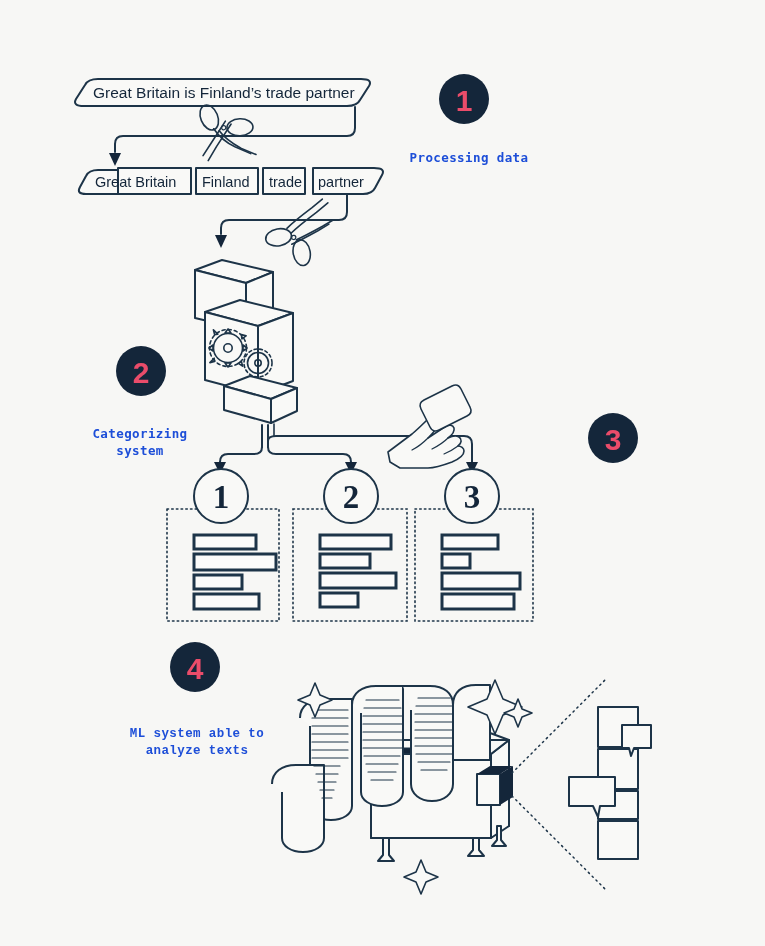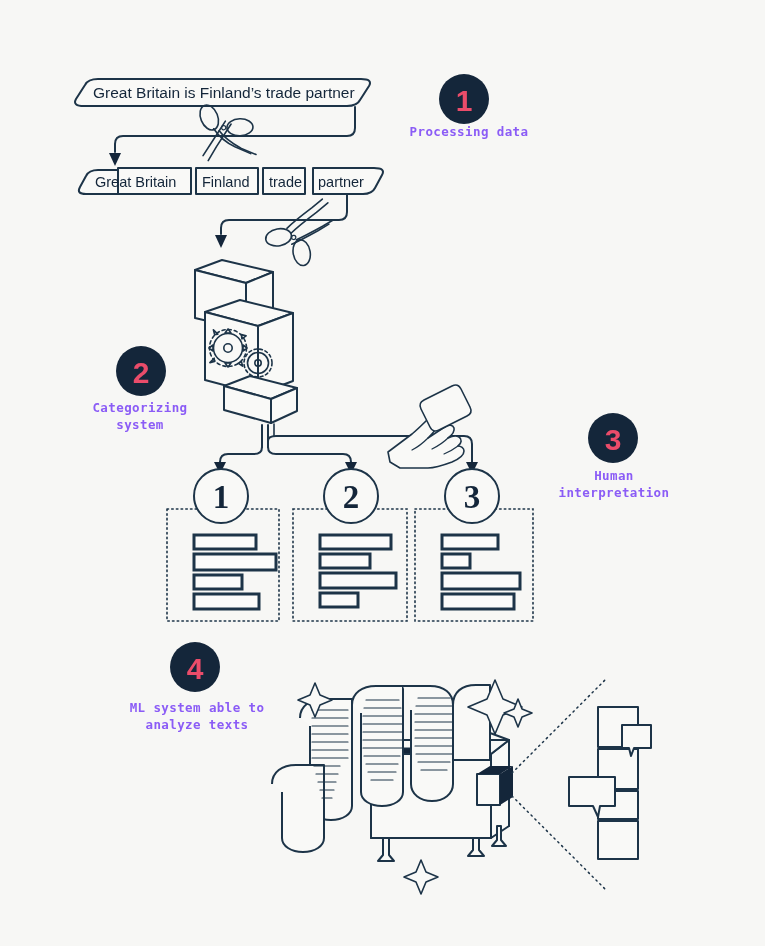--- a/index.html
+++ b/index.html
@@ -28,24 +28,25 @@
     width: 765px;
     height: 946px;
     overflow: visible;
   }
   .step-label {
     position: absolute;
     text-align: center;
     font-family: "DejaVu Sans Mono", "Liberation Mono", monospace;
     font-size: 12.5px;
     font-weight: 700;
-    color: #8b5cf6;
+    color: #1d4ed8;
     letter-spacing: 0.4px;
     line-height: 1.35;
     white-space: pre-line;
+    margin-top: 26px;
   }
   .badge-num {
     font-family: "Liberation Sans", sans-serif;
     font-size: 30px;
     font-weight: 700;
     fill: #ea4c6a;
   }
   .sent-text {
     font-family: "Liberation Sans", sans-serif;
     font-size: 15.5px;
@@ -275,23 +276,21 @@
       <path class="ink-fill" d="M622 725 L651 725 L651 748 L634 748 L631 756 L629 748 L622 748 Z"></path>
 
       <path class="ink-fill" d="M569 777 L615 777 L615 806 L600 806 L598 817 L593 806 L569 806 Z"></path>
     </g>
 
   </svg>
 
   <div class="step-label" style="left:383px; top:124px; width:172px;">Processing data</div>
   <div class="step-label" style="left:57px; top:400px; width:166px;">Categorizing
 system</div>
-  <div class="step-label" style="left:528px; top:468px; width:172px;">Human
-interpretation</div>
-  <div class="step-label" style="left:103px; top:700px; width:188px;">ML system able to
+  <div class="step-label" style="left:103px; top:700px; width:188px;font-family:Liberation Mono, monospace;">ML system able to
 analyze texts</div>
 
   <svg class="layer" viewBox="0 0 765 946">
     <g>
       <circle class="solid-dark" cx="464" cy="99" r="25"></circle>
       <text class="badge-num" x="464" y="111" text-anchor="middle">1</text>
     </g>
     <g>
       <circle class="solid-dark" cx="141" cy="371" r="25"></circle>
       <text class="badge-num" x="141" y="383" text-anchor="middle">2</text>

